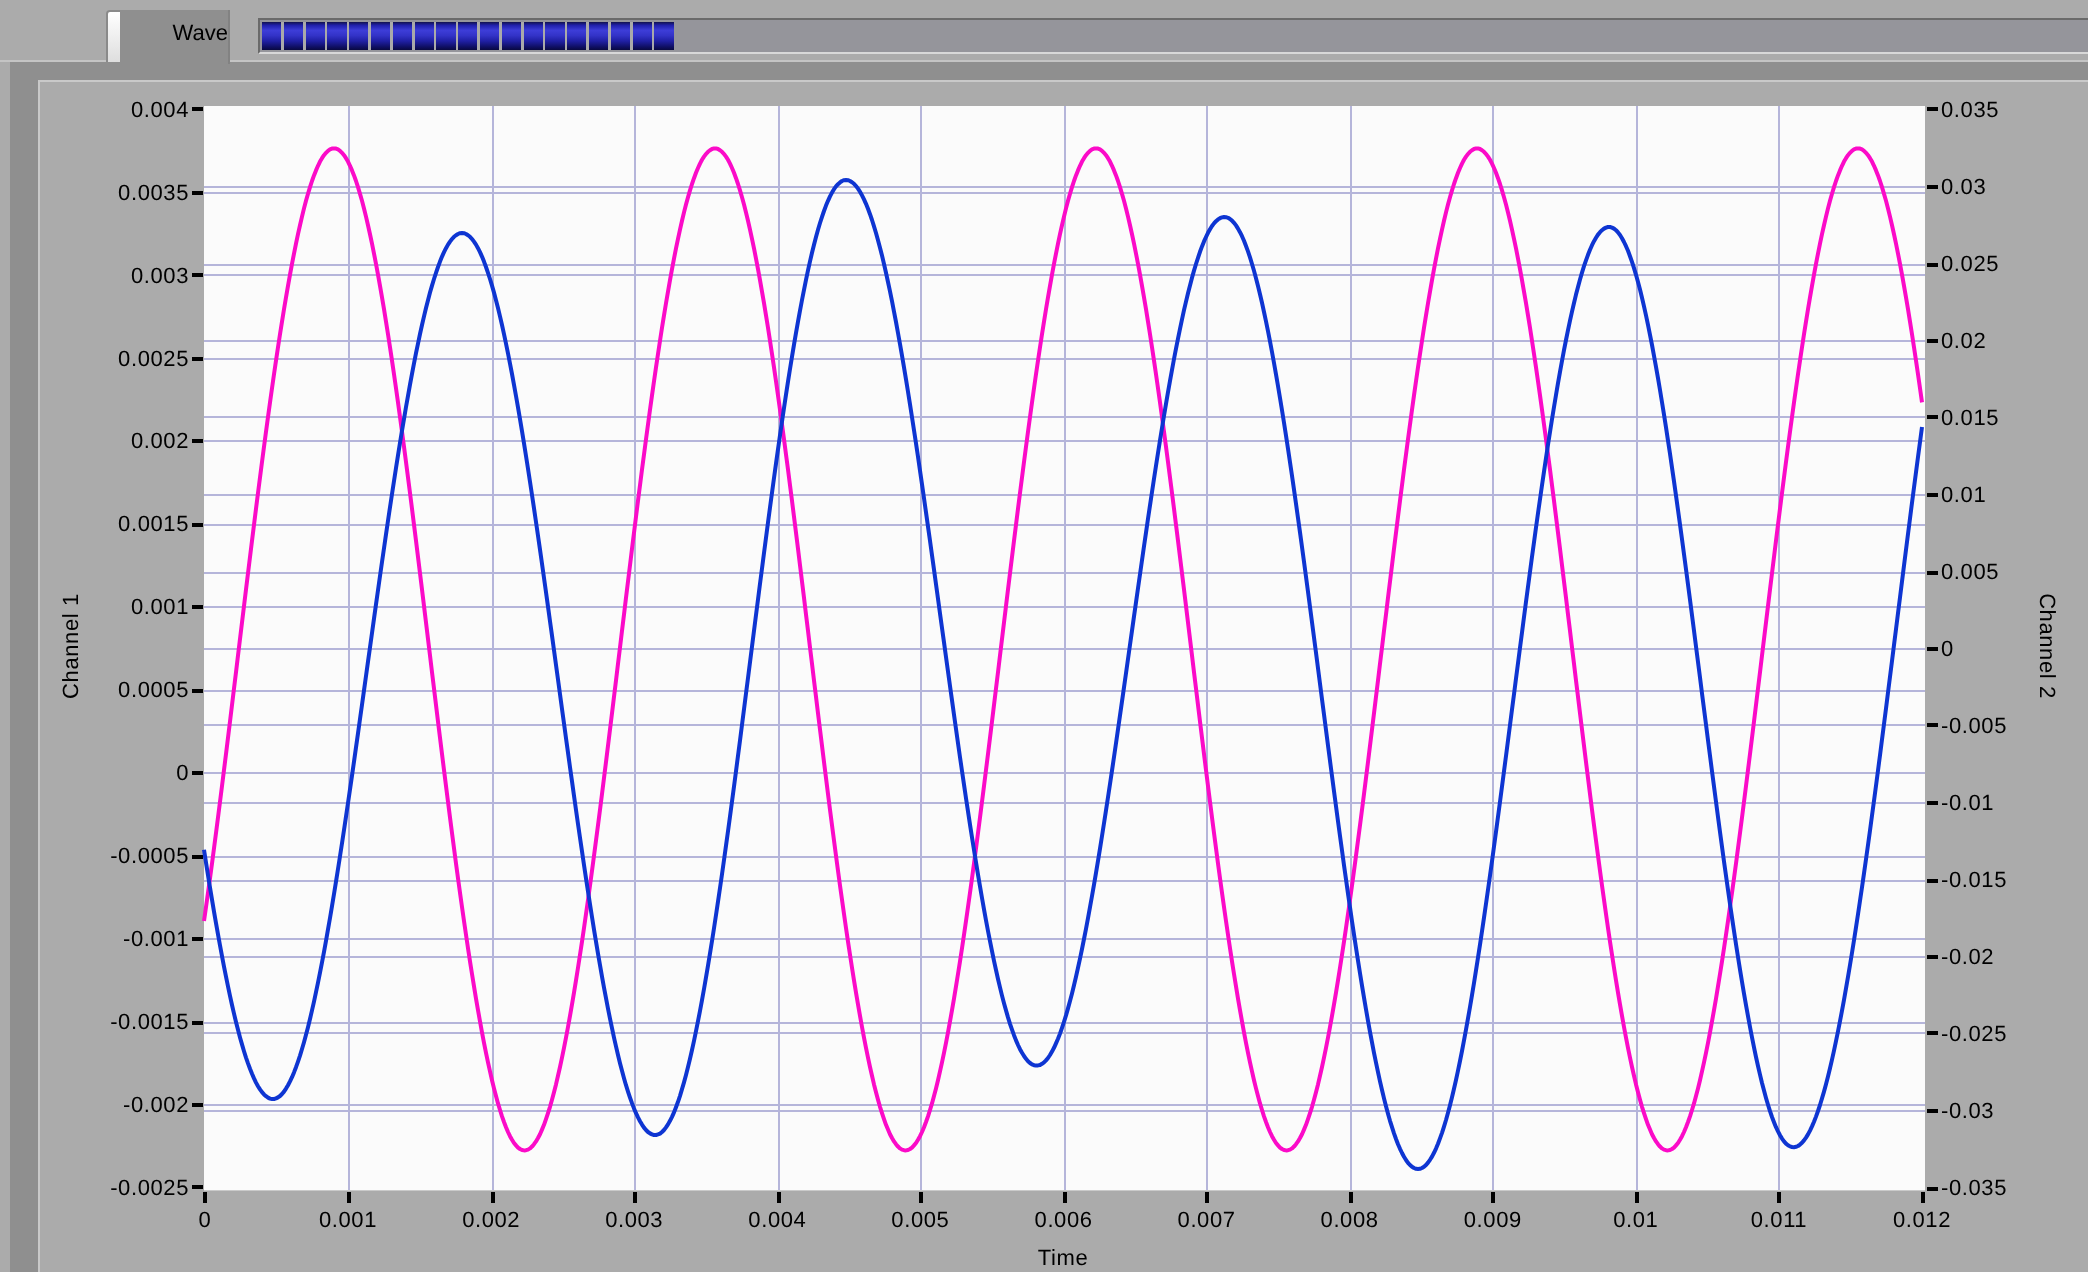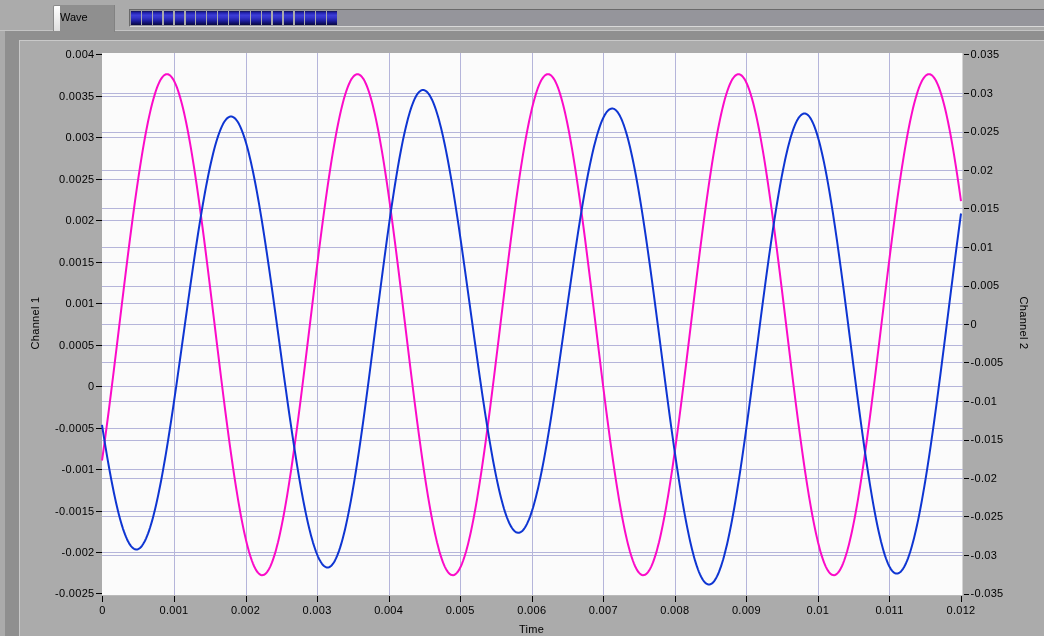--- a/index.html
+++ b/index.html
@@ -14,21 +14,21 @@
 <div class="abs" style="left:0;top:0;width:1044px;height:31px;background:#ababab;border-bottom:1px solid #c4c4c4;box-sizing:border-box;"></div>
 
 <div class="abs" style="left:129px;top:9px;width:915px;height:18px;background:#95959b;border-top:1px solid #6a6a6a;border-left:1px solid #6a6a6a;border-bottom:1px solid #d8d8d8;box-sizing:border-box;"></div>
 
 <div class="abs" style="left:131px;top:11px;width:206px;height:14px;
 background:
 repeating-linear-gradient(90deg, rgba(0,0,0,0) 0px, rgba(0,0,0,0) 9.6px, #aaaaaa 9.6px, #aaaaaa 10.9px),
 linear-gradient(#11114e 0%, #2020ac 12%, #3d3dd8 30%, #3333c8 48%, #2020a4 68%, #0e0e60 90%, #090940 100%);"></div>
 
 <div class="abs" style="left:9px;top:4.5px;width:51px;height:26.5px;background:linear-gradient(#ffffff,#dedede);border:1px solid #8a8a8a;border-bottom:none;border-radius:2px 2px 0 0;box-sizing:border-box;color:#000;font-size:11px;text-align:center;line-height:25px;margin-left:44px;">G/P D</div>
-<div class="abs" style="left:60px;top:4.5px;width:55px;height:27.5px;background:#8f8f8f;border-right:1px solid #828282;box-sizing:border-box;color:#000;font-size:11px;text-align:left;line-height:25px;">Wave</div>
+<div class="abs" style="left:60px;top:4.5px;width:55px;height:27.5px;background:#8f8f8f;border-right:1px solid #828282;box-sizing:border-box;color:#000;font-size:11px;text-align:right;line-height:25px;">Wave</div>
 
 <svg class="abs" style="left:0;top:0;" width="1044" height="636">
 <rect x="102.0" y="53.0" width="860.5" height="542.2" fill="#fbfbfb"></rect>
 <g stroke="#b5b5da" stroke-width="1" shape-rendering="crispEdges">
 <line x1="174.5" y1="53.0" x2="174.5" y2="595.2"></line>
 <line x1="246.5" y1="53.0" x2="246.5" y2="595.2"></line>
 <line x1="317.5" y1="53.0" x2="317.5" y2="595.2"></line>
 <line x1="389.5" y1="53.0" x2="389.5" y2="595.2"></line>
 <line x1="460.5" y1="53.0" x2="460.5" y2="595.2"></line>
 <line x1="532.5" y1="53.0" x2="532.5" y2="595.2"></line>

